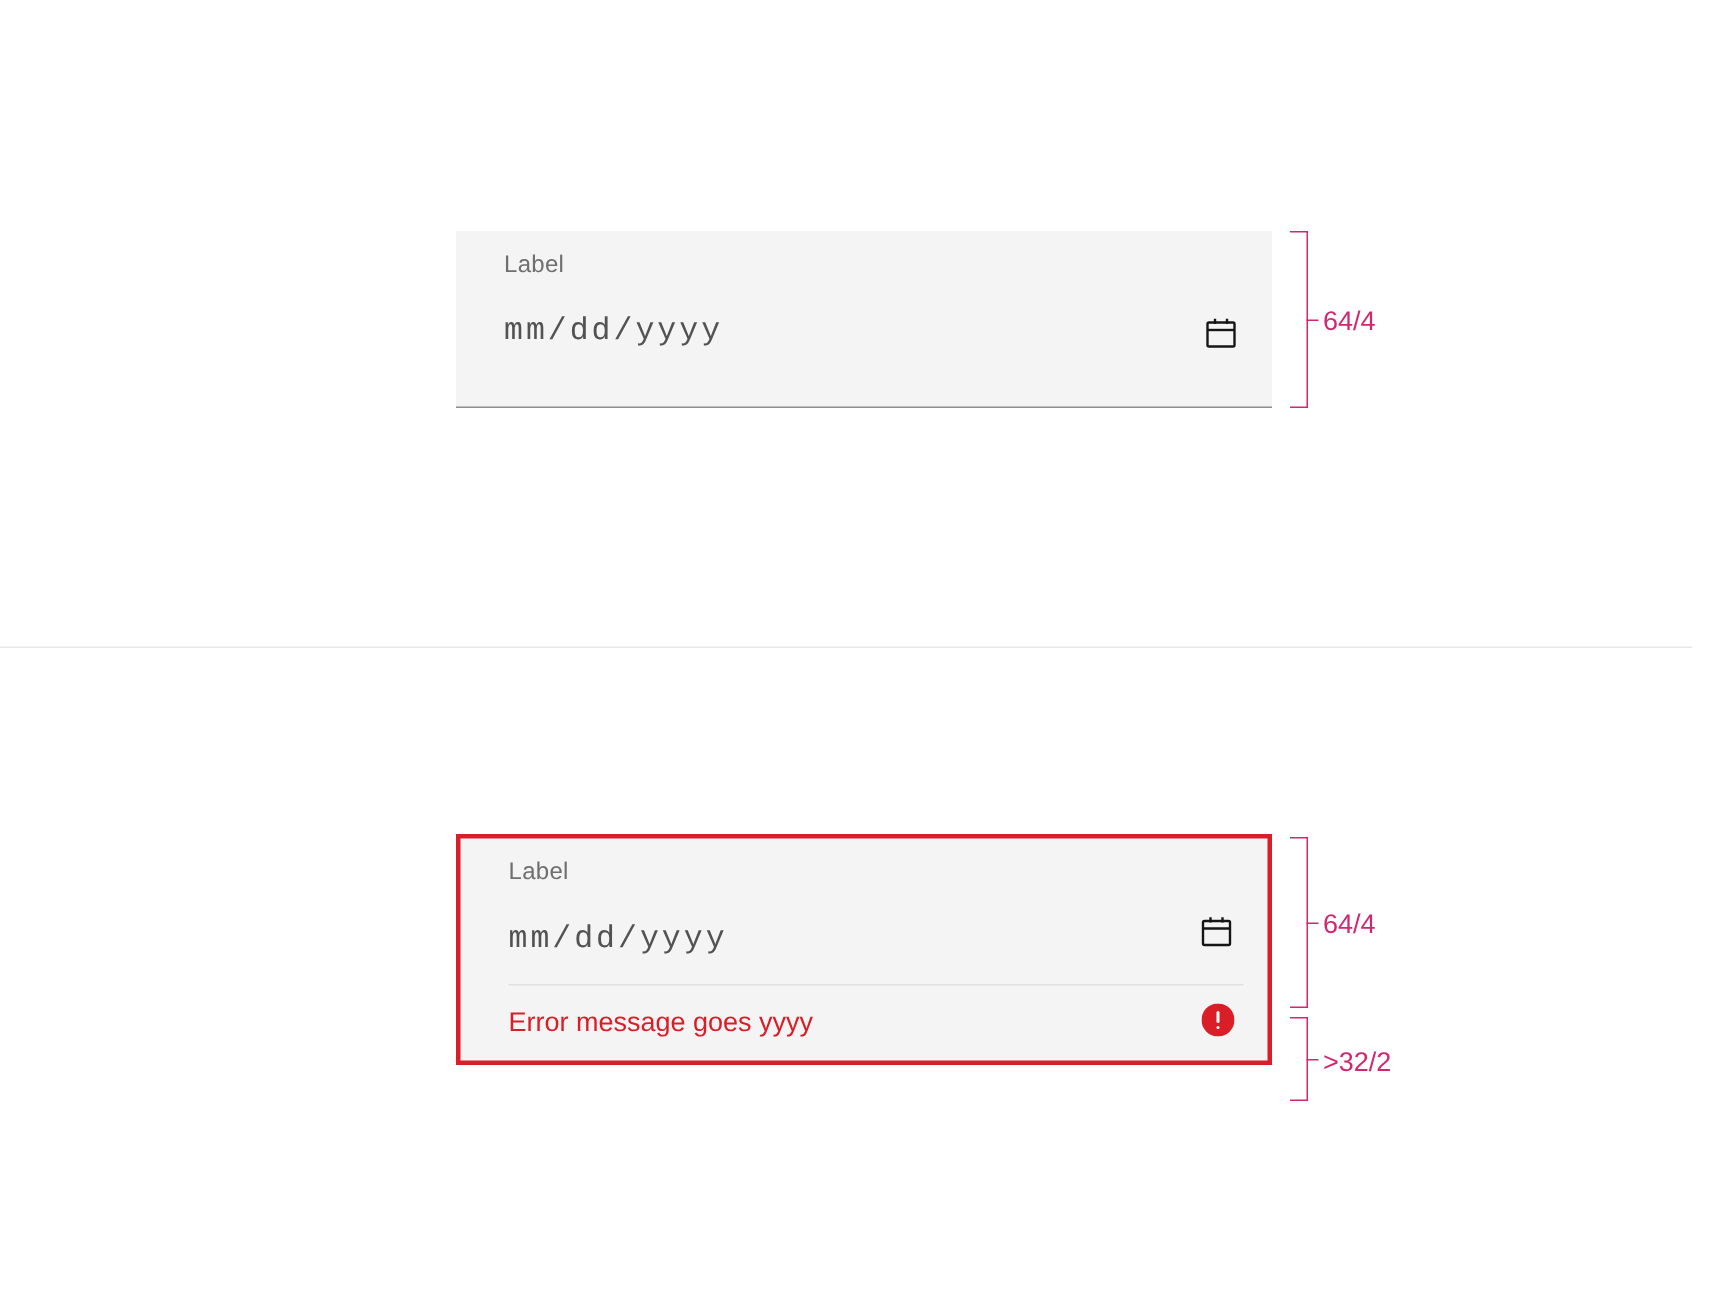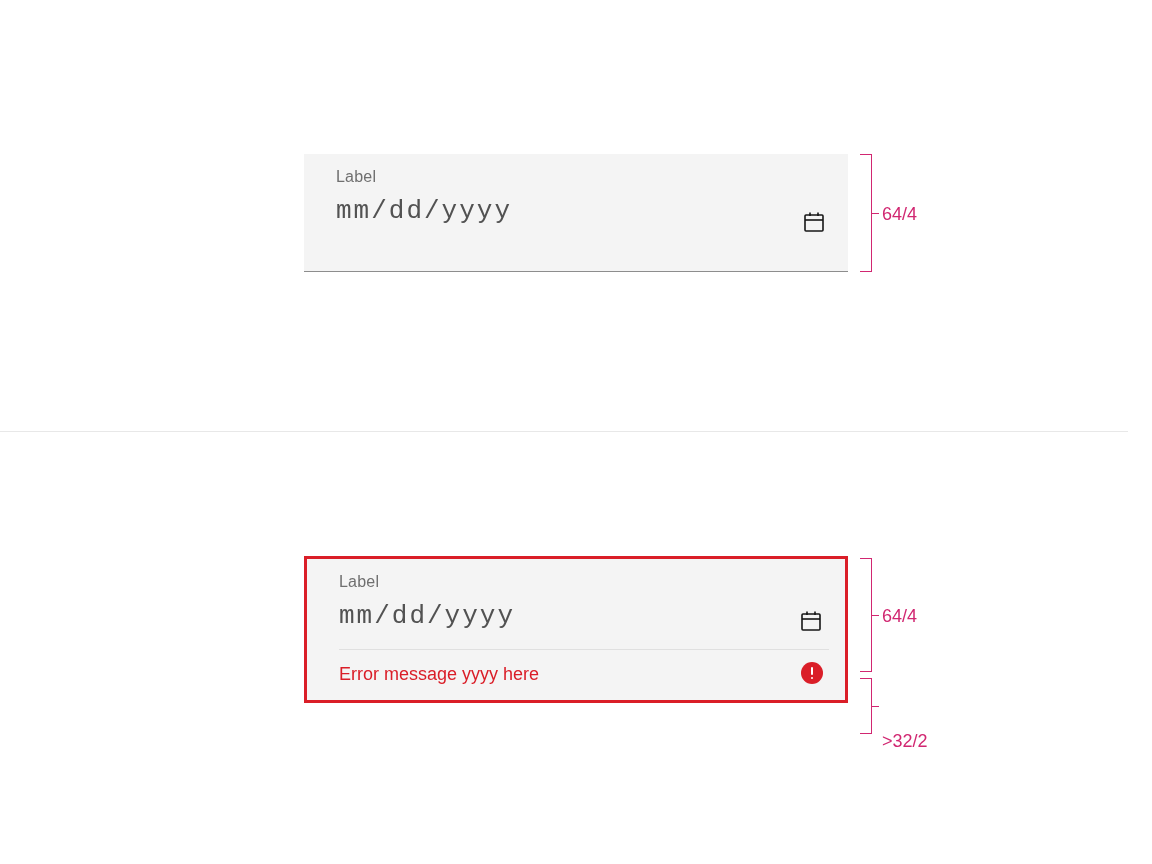--- a/index.html
+++ b/index.html
@@ -30,24 +30,24 @@
     height: 118px;
     border-bottom: 1px solid #8d8d8d;
     position: relative;
   }
   .date-field .lbl {
     font-size: 16px;
     color: #6f6f6f;
     letter-spacing: 0.2px;
   }
   .date-field .val {
-    font-size: 26px;
+    font-size: 21px;
     color: #525252;
     letter-spacing: 2px;
-    margin-top: 10px;
+    margin-top: 24px;
     font-family: "SFMono-Regular", Consolas, "Liberation Mono", Menlo, monospace;
   }
   .date-field .cal-icon {
     position: absolute;
     right: 22px;
     top: 56px;
   }
 
   
   .date-field.error-outer {
@@ -150,21 +150,21 @@
           <svg width="24" height="24" viewBox="0 0 24 24" fill="none" stroke="#161616" stroke-width="1.6">
             <rect x="3" y="5" width="18" height="16" rx="1"></rect>
             <line x1="3" y1="10" x2="21" y2="10"></line>
             <line x1="8" y1="2.5" x2="8" y2="6"></line>
             <line x1="16" y1="2.5" x2="16" y2="6"></line>
           </svg>
         </span>
       </div>
       <div class="divider"></div>
       <div class="err-row">
-        <div class="err-msg">Error message yyyy here</div>
+        <div class="err-msg">Error message goes yyyy</div>
         <span class="err-icon">
           <svg width="22" height="22" viewBox="0 0 22 22">
             <circle cx="11" cy="11" r="11" fill="#da1e28"></circle>
             <rect x="10" y="5" width="2" height="8" fill="#ffffff" rx="1"></rect>
             <rect x="10" y="15" width="2" height="2" fill="#ffffff" rx="1"></rect>
           </svg>
         </span>
       </div>
     </div>
   </div>
@@ -173,15 +173,15 @@
     <div class="bracket" style="height:114px; left:0; top:0;">
       <div class="tick"></div>
     </div>
     <div class="txt" style="left:22px; top:48px;">64/4</div>
   </div>
 
   <div class="spec" style="left:860px; top:246px;">
     <div class="bracket" style="height:56px; left:0; top:0;">
       <div class="tick"></div>
     </div>
-    <div class="txt" style="left:22px; top:20px;margin-top:33px;">&gt;32/2</div>
+    <div class="txt" style="left:22px; top:20px;">&gt;32/2</div>
   </div>
 </div>
 
 </body></html>

